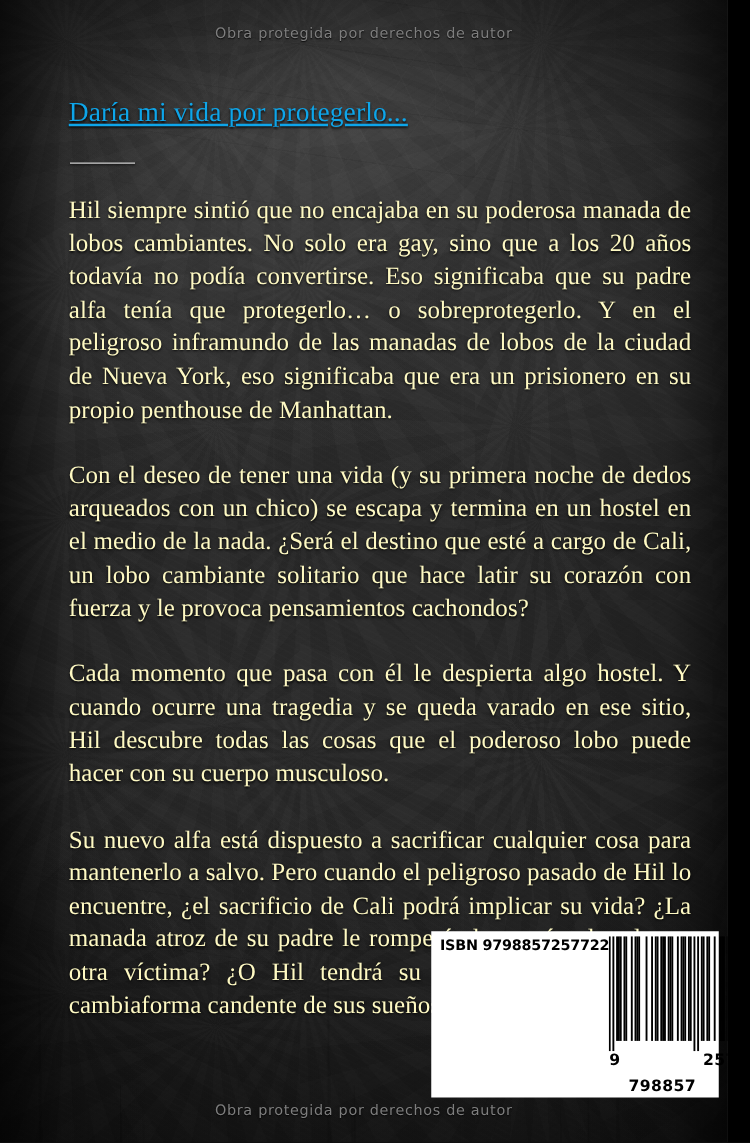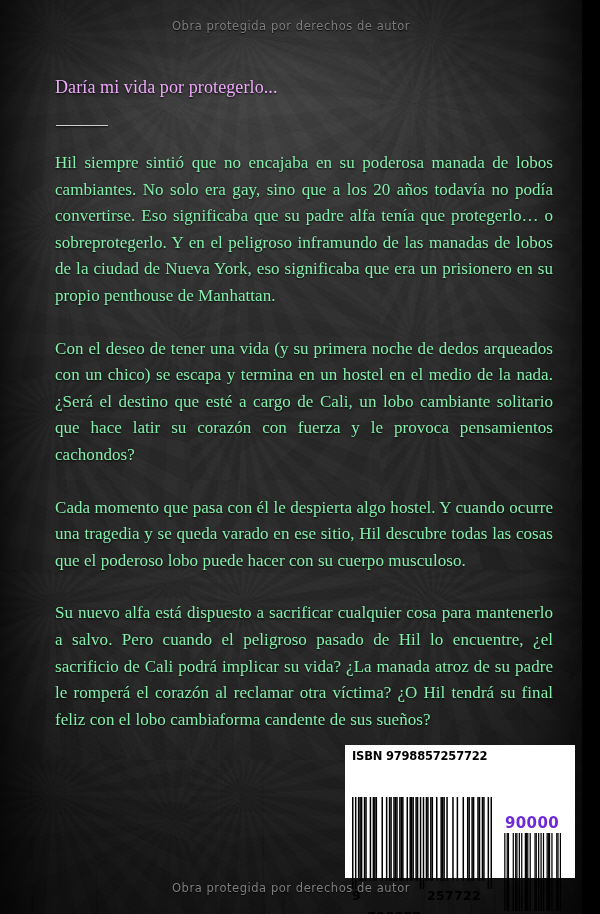--- a/index.html
+++ b/index.html
@@ -109,63 +109,63 @@
   .watermark-bottom { top: 881px; }
 
   .body-wrap {
     position: absolute;
     left: 55px;
     top: 76px;
     width: 498px;
   }
 
   .tagline {
-    font-size: 18px;
+    font-size: 22px;
     line-height: 1.25;
-    color: #f0abfc;
+    color: #0ea5e9;
     letter-spacing: 0.1px;
     text-shadow: 0 1px 2px rgba(0,0,0,0.95);
     margin: 0;
+    text-decoration: underline;
   }
 
   .rule {
     width: 52px;
     height: 1.5px;
     background: #cfcfcf;
     margin: 26px 0 0 1px;
     box-shadow: 0 1px 2px rgba(0,0,0,0.9);
   }
 
   .blurb {
     margin: 0;
     padding: 0;
-    font-size: 17px;
+    font-size: 20px;
     line-height: 26.6px;
-    color: #86efac;
+    color: #fef9c3;
     text-align: justify;
     text-justify: inter-word;
     letter-spacing: 0.05px;
     text-shadow: 0 1px 2px rgba(0,0,0,0.95);
   }
   .blurb + .blurb { margin-top: 26px; }
   #paragraphs { margin-top: 24px; }
 
   
   .barcode-box {
     position: absolute;
     left: 345px;
     top: 745px;
     width: 230px;
     height: 133px;
     background: #ffffff;
     box-sizing: border-box;
     padding: 5px 7px 3px 7px;
     display: flex;
-    flex-direction: column;
-    gap: 32px;
+    flex-direction: row;
   }
 
   .isbn-text {
     font-family: "DejaVu Sans", "Liberation Sans", sans-serif;
     font-size: 11.5px;
     font-weight: 700;
     color: #000;
     line-height: 1.1;
     letter-spacing: -0.2px;
     white-space: nowrap;

